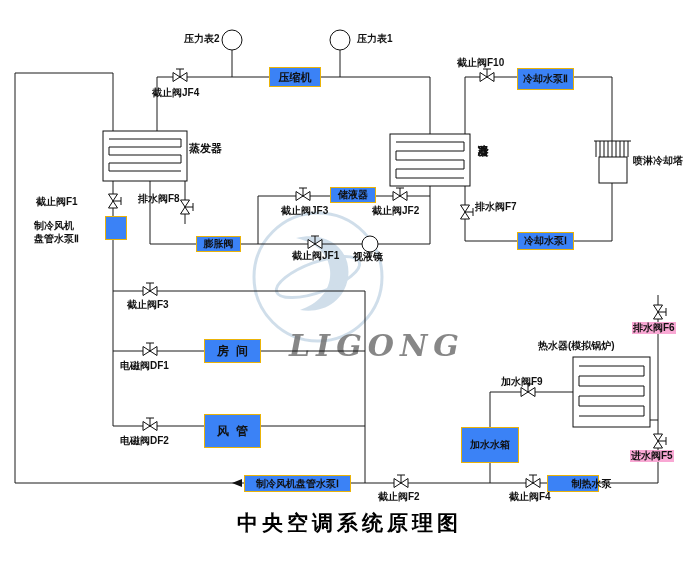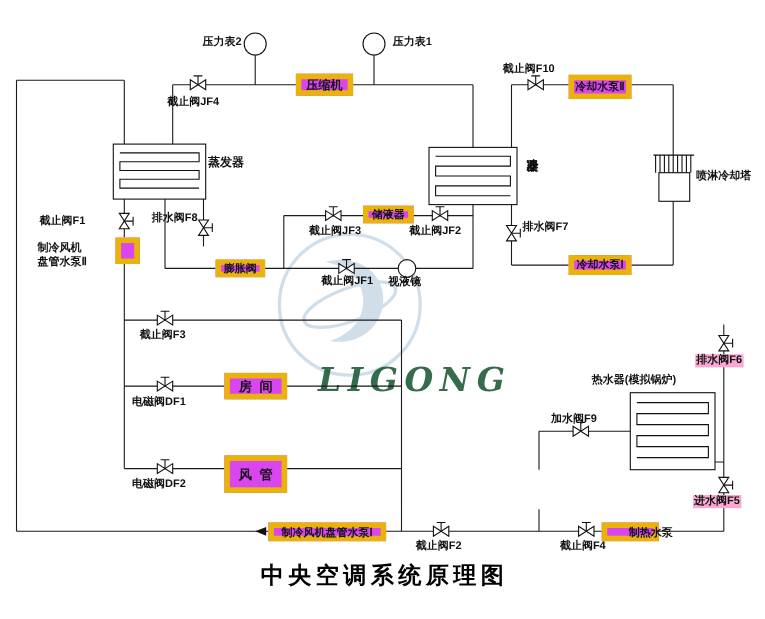--- a/index.html
+++ b/index.html
@@ -10,33 +10,33 @@
   .stage svg { position:absolute; left:0; top:0; }
   .lbl {
     position:absolute; font-weight:bold; font-size:10px; color:#111;
     white-space:nowrap; line-height:1.2; z-index:3;
   }
   .lbl.big { font-size:11px; }
   .lbl.vert { writing-mode:vertical-rl; text-orientation:upright; letter-spacing:1px; }
   .lbl.multiline { white-space:pre-line; line-height:12.5px; }
   .lbl.bg { background:#f9a8d4; padding:0 1px; }
   .box {
-    position:absolute; box-sizing:border-box; border:5px solid #eab308; background:#d946ef;
+    position:absolute; box-sizing:border-box; border:1px solid #eab308; background:#3b82f6;
     display:flex; align-items:center; justify-content:center;
     font-weight:bold; font-size:10px; color:#111; white-space:nowrap; z-index:2;
   }
   .box.wide { letter-spacing:7px; font-size:12px; padding-left:7px; }
   .title {
     position:absolute; left:237px; top:509px; font-size:21px; font-weight:bold;
     letter-spacing:4px; color:#000; z-index:3;text-align:center;
   }
   .wm-text {
     position:absolute; left:289px; top:328px; z-index:1;
     font-family:"DejaVu Serif", serif; font-weight:bold; font-style:italic;
-    font-size:30px; letter-spacing:6px; color:#14532d; opacity:0.85;
+    font-size:30px; letter-spacing:6px; color:#737373; opacity:0.85;
   }
   .wm-layer { z-index:0; }
   .pipes { z-index:2; }
 </style>
 </head>
 <body>
 
 <div class="stage">
 
   <svg class="wm-layer" width="695" height="563">
@@ -129,20 +129,21 @@
   </svg>
 
   <div class="box" style="left:269px; top:67px; width:52px; height:20px; font-size:11px;">压缩机</div>
   <div class="box" style="left:517px; top:68px; width:57px; height:22px;">冷却水泵Ⅱ</div>
   <div class="box" style="left:330px; top:187px; width:46px; height:16px;">储液器</div>
   <div class="box" style="left:196px; top:236px; width:45px; height:16px;">膨胀阀</div>
   <div class="box" style="left:517px; top:232px; width:57px; height:18px;">冷却水泵Ⅰ</div>
   <div class="box" style="left:105px; top:216px; width:22px; height:24px;"></div>
   <div class="box wide" style="left:204px; top:339px; width:57px; height:24px;">房间</div>
   <div class="box wide" style="left:204px; top:414px; width:57px; height:34px;">风管</div>
+  <div class="box" style="left:461px; top:427px; width:58px; height:36px;">加水水箱</div>
   <div class="box" style="left:244px; top:475px; width:107px; height:17px;">制冷风机盘管水泵Ⅰ</div>
   <div class="box" style="left:547px; top:475px; width:52px; height:17px;padding-left:37px;">制热水泵</div>
 
   <div class="lbl" style="left:184px; top:33px;">压力表2</div>
   <div class="lbl" style="left:357px; top:33px;">压力表1</div>
   <div class="lbl" style="left:152px; top:87px;">截止阀JF4</div>
   <div class="lbl" style="left:457px; top:57px;">截止阀F10</div>
   <div class="lbl big" style="left:189px; top:142px;">蒸发器</div>
   <div class="lbl big vert" style="left:476px; top:135px;">冷凝器</div>
   <div class="lbl" style="left:633px; top:155px;">喷淋冷却塔</div>

